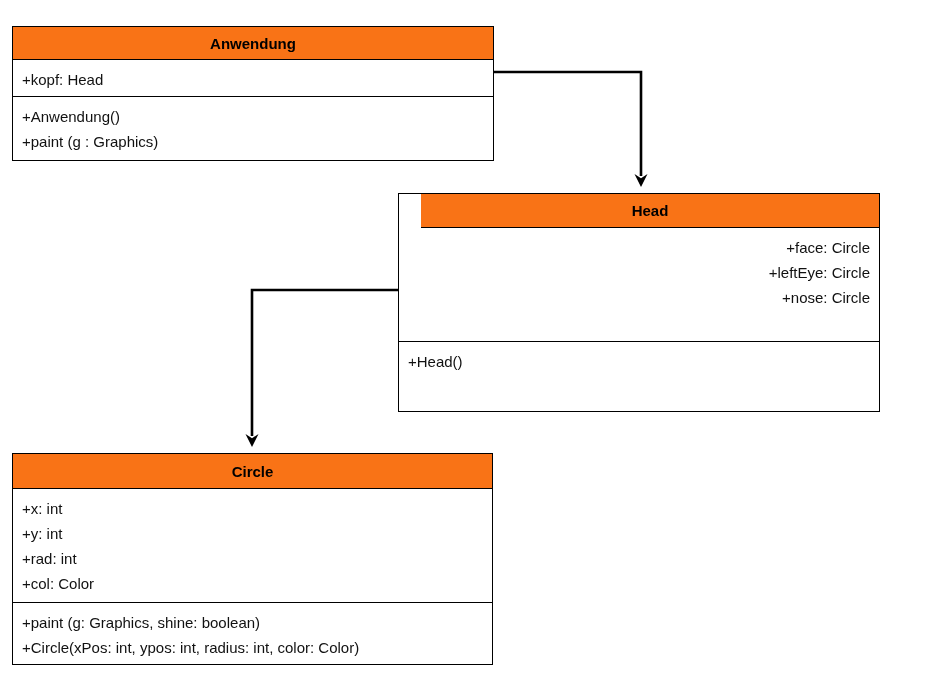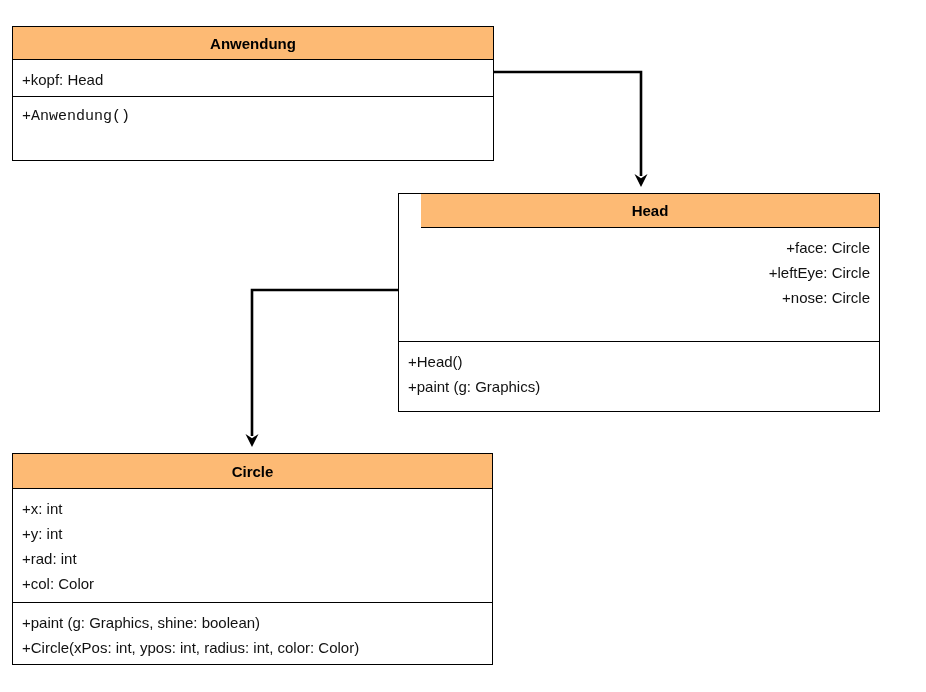--- a/index.html
+++ b/index.html
@@ -20,21 +20,21 @@
   
   .uml-class {
     position: absolute;
     box-sizing: border-box;
     border: 1.5px solid #000000;
     background: #ffffff;
     z-index: 2;
   }
   .uml-header {
     box-sizing: border-box;
-    background: #fdba74;
+    background: #f97316;
     border-bottom: 1.5px solid #000000;
     text-align: center;
     font-weight: bold;
     font-size: 15px;
     color: #000000;
     display: flex;
     align-items: center;
     justify-content: center;
   }
   .uml-section {
@@ -82,35 +82,35 @@
     <g>
       <path d="M 399 290 L 252 290 L 252 436" fill="none" stroke="#000000" stroke-width="2.6" stroke-linejoin="miter" marker-end="url(#uml-arrow)"></path>
     </g>
   </svg>
 
   <div class="uml-class" style="left:12px; top:26px; width:482px; height:135px;">
     <div class="uml-header" style="height:33px;">Anwendung</div>
     <div class="uml-section" style="height:36px;">
       <div class="uml-line">+kopf: Head</div>
     </div>
-    <div class="uml-section divided" style="height:64px;font-family:Liberation Mono, monospace;">
+    <div class="uml-section divided" style="height:64px;">
       <div class="uml-line">+Anwendung()</div>
+      <div class="uml-line">+paint (g : Graphics)</div>
     </div>
   </div>
 
   <div class="uml-class" style="left:398px; top:193px; width:482px; height:219px;">
     <div class="uml-header" style="height:34px;margin-left:22px;">Head</div>
     <div class="uml-section" style="height:113px;text-align:right;">
       <div class="uml-line">+face: Circle</div>
       <div class="uml-line">+leftEye: Circle</div>
       <div class="uml-line">+nose: Circle</div>
     </div>
     <div class="uml-section divided" style="height:70px;">
       <div class="uml-line">+Head()</div>
-      <div class="uml-line">+paint (g: Graphics)</div>
     </div>
   </div>
 
   <div class="uml-class" style="left:12px; top:453px; width:481px; height:212px;">
     <div class="uml-header" style="height:35px;">Circle</div>
     <div class="uml-section" style="height:113px;">
       <div class="uml-line">+x: int</div>
       <div class="uml-line">+y: int</div>
       <div class="uml-line">+rad: int</div>
       <div class="uml-line">+col: Color</div>

